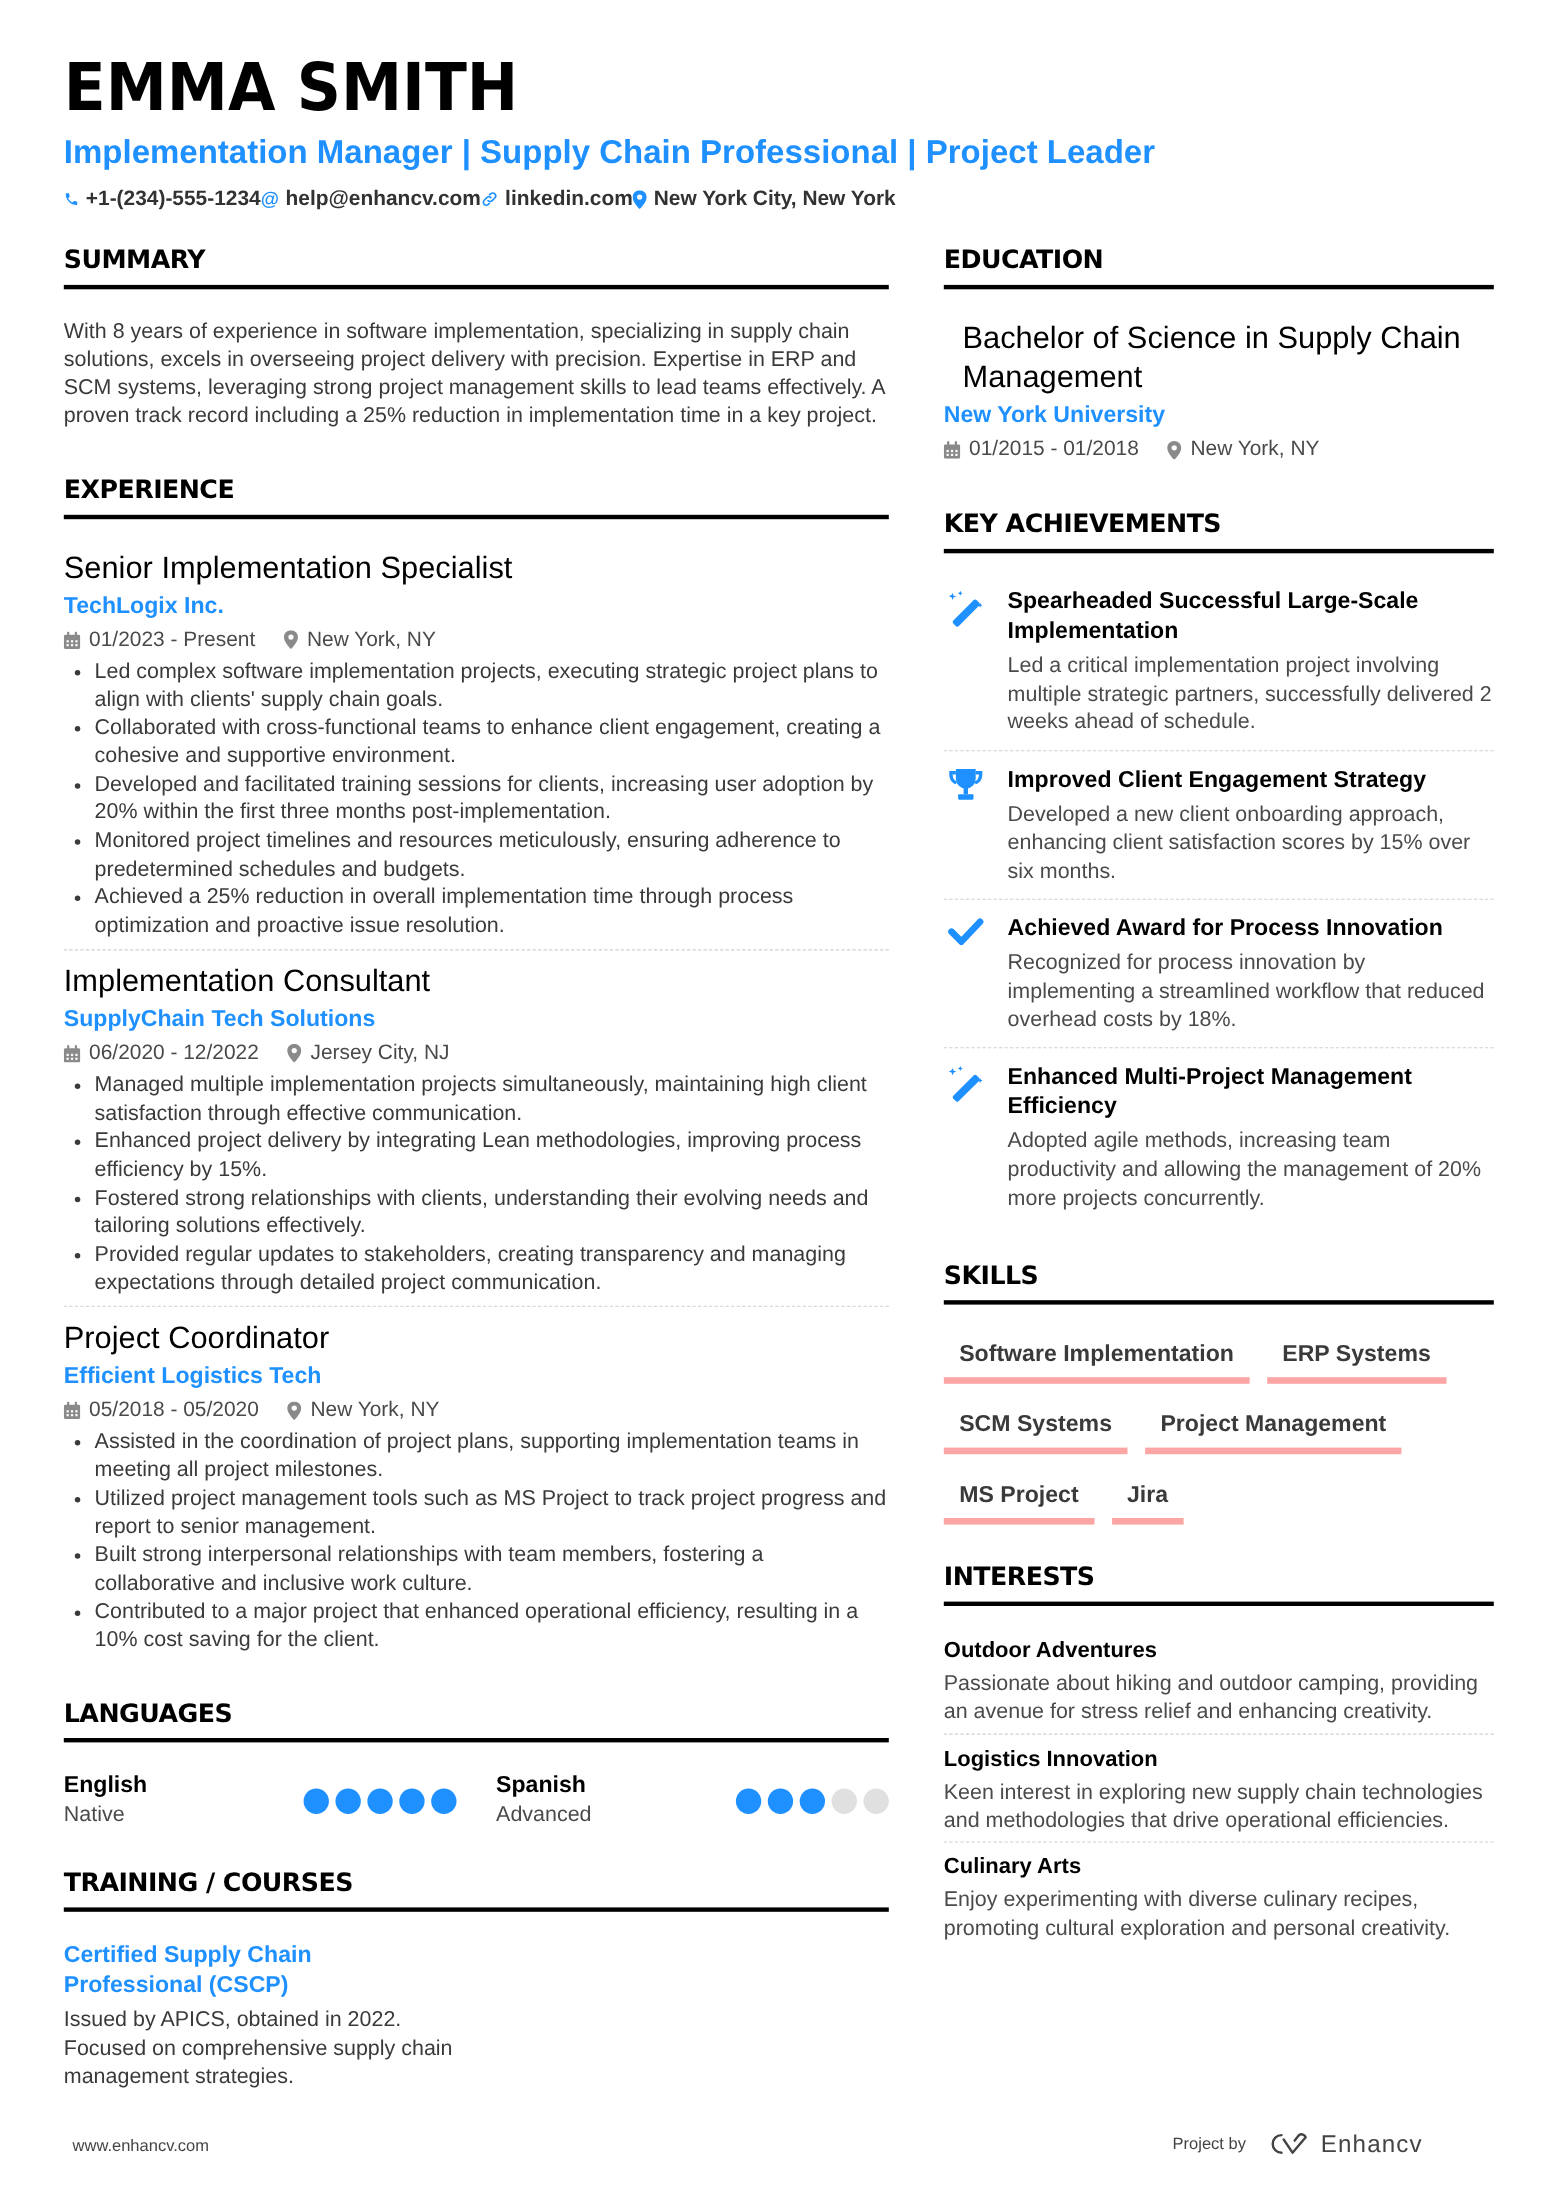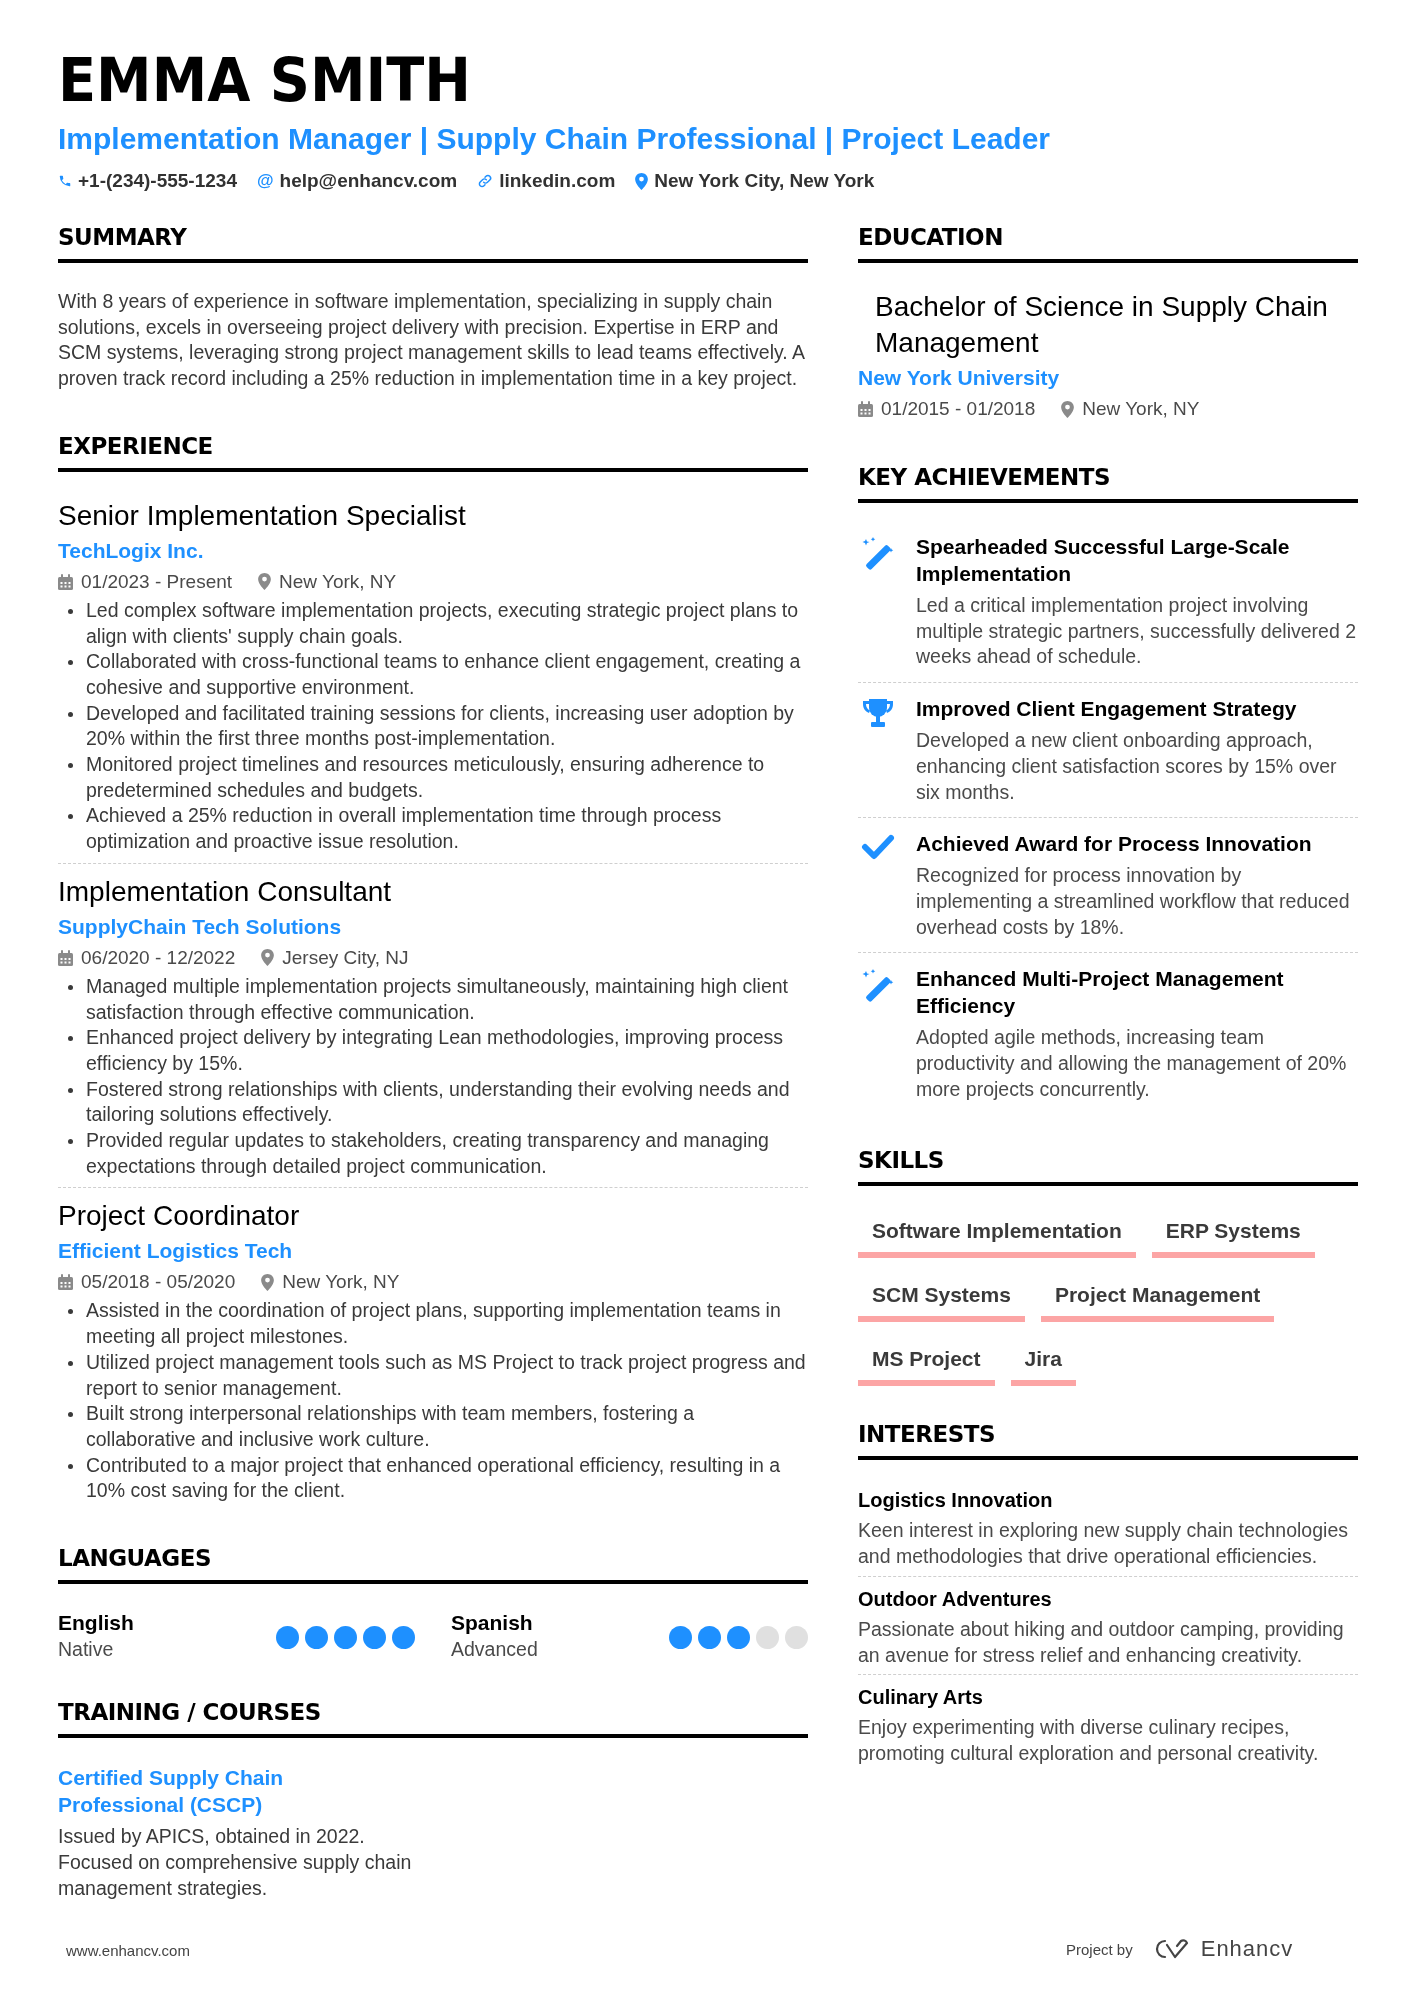--- a/index.html
+++ b/index.html
@@ -26,21 +26,20 @@
     }
     .headline {
       font-weight: bold;
       font-size: 30px;
       color: #1e90ff;
       margin-top: 4px;
       line-height: 38px;
     }
     .contacts {
       display: flex;
-      gap: 20px;
       margin-top: 12px;
       font-size: 19px;
       font-weight: bold;
       color: #323232;
       align-items: center;
     }
     .contact { display: flex; align-items: center; gap: 6px; }
     .contact .ic { color: #1e90ff; font-size: 17px; display: inline-flex; align-items: center; }
 
     
@@ -474,26 +473,26 @@
         <span class="skill">SCM Systems</span>
         <span class="skill">Project Management</span>
         <span class="skill">MS Project</span>
         <span class="skill">Jira</span>
       </div>
     </div>
 
     <div class="section">
       <div class="section-title">INTERESTS</div>
       <div class="interest">
+        <div class="int-title">Outdoor Adventures</div>
+        <div class="int-desc">Passionate about hiking and outdoor camping, providing an avenue for stress relief and enhancing creativity.</div>
+      </div>
+      <div class="interest">
         <div class="int-title">Logistics Innovation</div>
         <div class="int-desc">Keen interest in exploring new supply chain technologies and methodologies that drive operational efficiencies.</div>
-      </div>
-      <div class="interest">
-        <div class="int-title">Outdoor Adventures</div>
-        <div class="int-desc">Passionate about hiking and outdoor camping, providing an avenue for stress relief and enhancing creativity.</div>
       </div>
       <div class="interest last">
         <div class="int-title">Culinary Arts</div>
         <div class="int-desc">Enjoy experimenting with diverse culinary recipes, promoting cultural exploration and personal creativity.</div>
       </div>
     </div>
   </div>
 
   <div class="footer-left">www.enhancv.com</div>
   <div class="footer-right">

